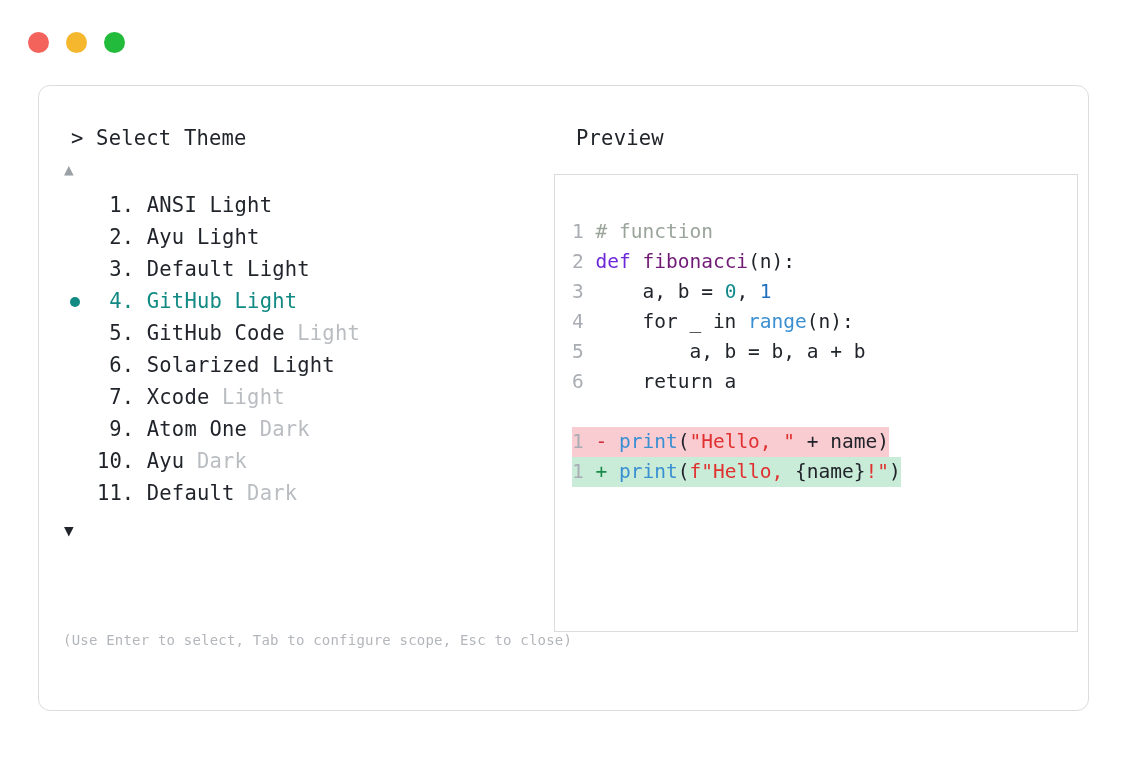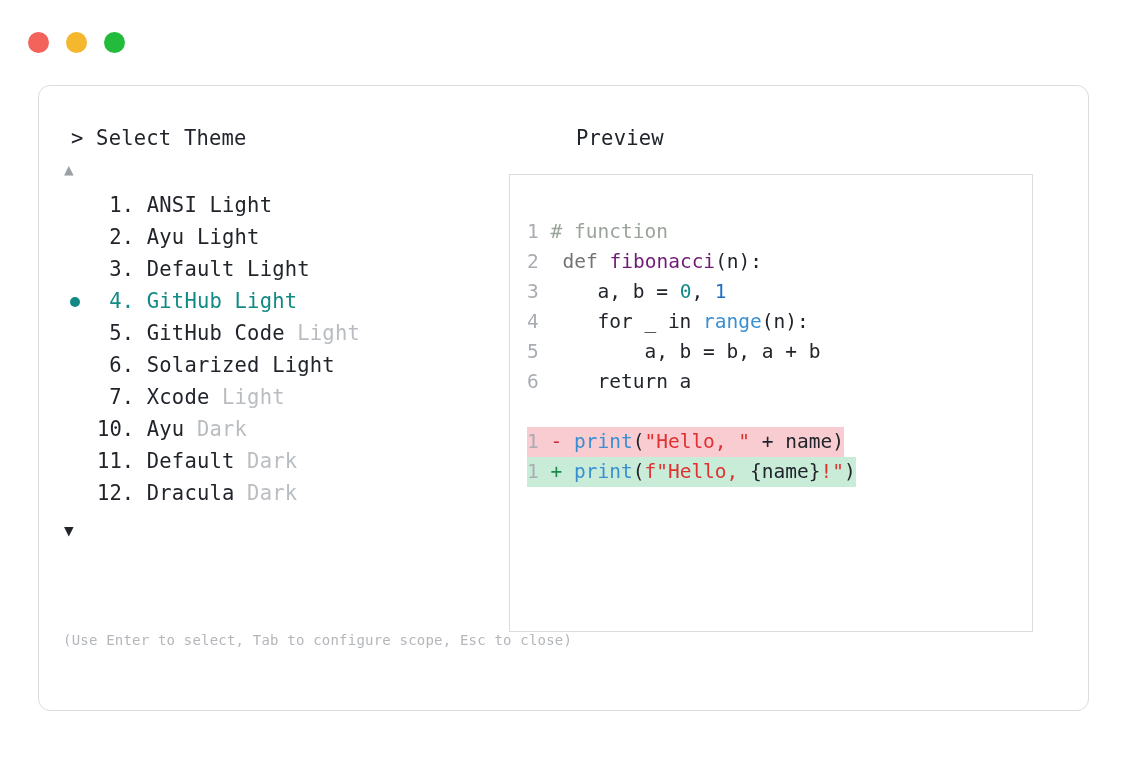--- a/index.html
+++ b/index.html
@@ -143,21 +143,21 @@
     margin-left: 40px;
   }
   .preview-label {
     font-size: 20.5px;
     color: #21252b;
     letter-spacing: 0.2px;
     line-height: 1;
   }
   .preview-box {
     position: absolute;
-    left: 470px;
+    left: 515px;
     top: 88px;
     width: 524px;
     height: 458px;
     box-sizing: border-box;
     border: 1.5px solid #dcdcdc;
     background: #ffffff;
   }
 
   .code-area {
     position: absolute;
@@ -171,21 +171,21 @@
   .ln {
     display: inline-block;
     width: 1ch;
     color: #a9adb3;
     text-align: right;
   }
   .code-body { color: #21252b; }
 
   
   .tok-comment  { color: #9aa49a; }
-  .tok-keyword  { color: #737373; margin-left: 12px; }
+  .tok-keyword  { color: #6d28d9; }
   .tok-func     { color: #701a75; }
   .tok-number   { color: #118a8a; }
   .tok-number-b { color: #1f6fbf; }
   .tok-builtin  { color: #3a8fd1; }
   .tok-string   { color: #e03030; }
   .tok-plain    { color: #21252b; }
   .tok-punct    { color: #21252b; }
 
   .code-gap { height: 30px; }
 
@@ -217,23 +217,23 @@
       <div class="arrow-up">▲</div>
 
       <div class="theme-list" id="theme-list">
           <div class="theme-row"><span class="row-text"><span class="row-num">1</span><span class="row-dot">. </span><span class="row-name">ANSI </span><span class="row-variant">Light</span></span></div>
           <div class="theme-row"><span class="row-text"><span class="row-num">2</span><span class="row-dot">. </span><span class="row-name">Ayu </span><span class="row-variant">Light</span></span></div>
           <div class="theme-row"><span class="row-text"><span class="row-num">3</span><span class="row-dot">. </span><span class="row-name">Default </span><span class="row-variant">Light</span></span></div>
           <div class="theme-row selected"><span class="bullet"></span><span class="row-text"><span class="row-num">4</span><span class="row-dot">. </span><span class="row-name">GitHub </span><span class="row-variant">Light</span></span></div>
           <div class="theme-row"><span class="row-text"><span class="row-num">5</span><span class="row-dot">. </span><span class="row-name">GitHub Code </span><span class="row-variant muted">Light</span></span></div>
           <div class="theme-row"><span class="row-text"><span class="row-num">6</span><span class="row-dot">. </span><span class="row-name">Solarized </span><span class="row-variant">Light</span></span></div>
           <div class="theme-row"><span class="row-text"><span class="row-num">7</span><span class="row-dot">. </span><span class="row-name">Xcode </span><span class="row-variant muted">Light</span></span></div>
+          <div class="theme-row"><span class="row-text"><span class="row-num">9</span><span class="row-dot">. </span><span class="row-name">Atom One </span><span class="row-variant muted">Dark</span></span></div>
           <div class="theme-row"><span class="row-text"><span class="row-num">10</span><span class="row-dot">. </span><span class="row-name">Ayu </span><span class="row-variant muted">Dark</span></span></div>
           <div class="theme-row"><span class="row-text"><span class="row-num">11</span><span class="row-dot">. </span><span class="row-name">Default </span><span class="row-variant muted">Dark</span></span></div>
-          <div class="theme-row"><span class="row-text"><span class="row-num">12</span><span class="row-dot">. </span><span class="row-name">Dracula </span><span class="row-variant muted">Dark</span></span></div>
         </div>
 
       <div class="arrow-down">▼</div>
     </div>
 
     <div class="right-col">
       <div class="preview-label">Preview</div>
     </div>
 
     <div class="preview-box">

